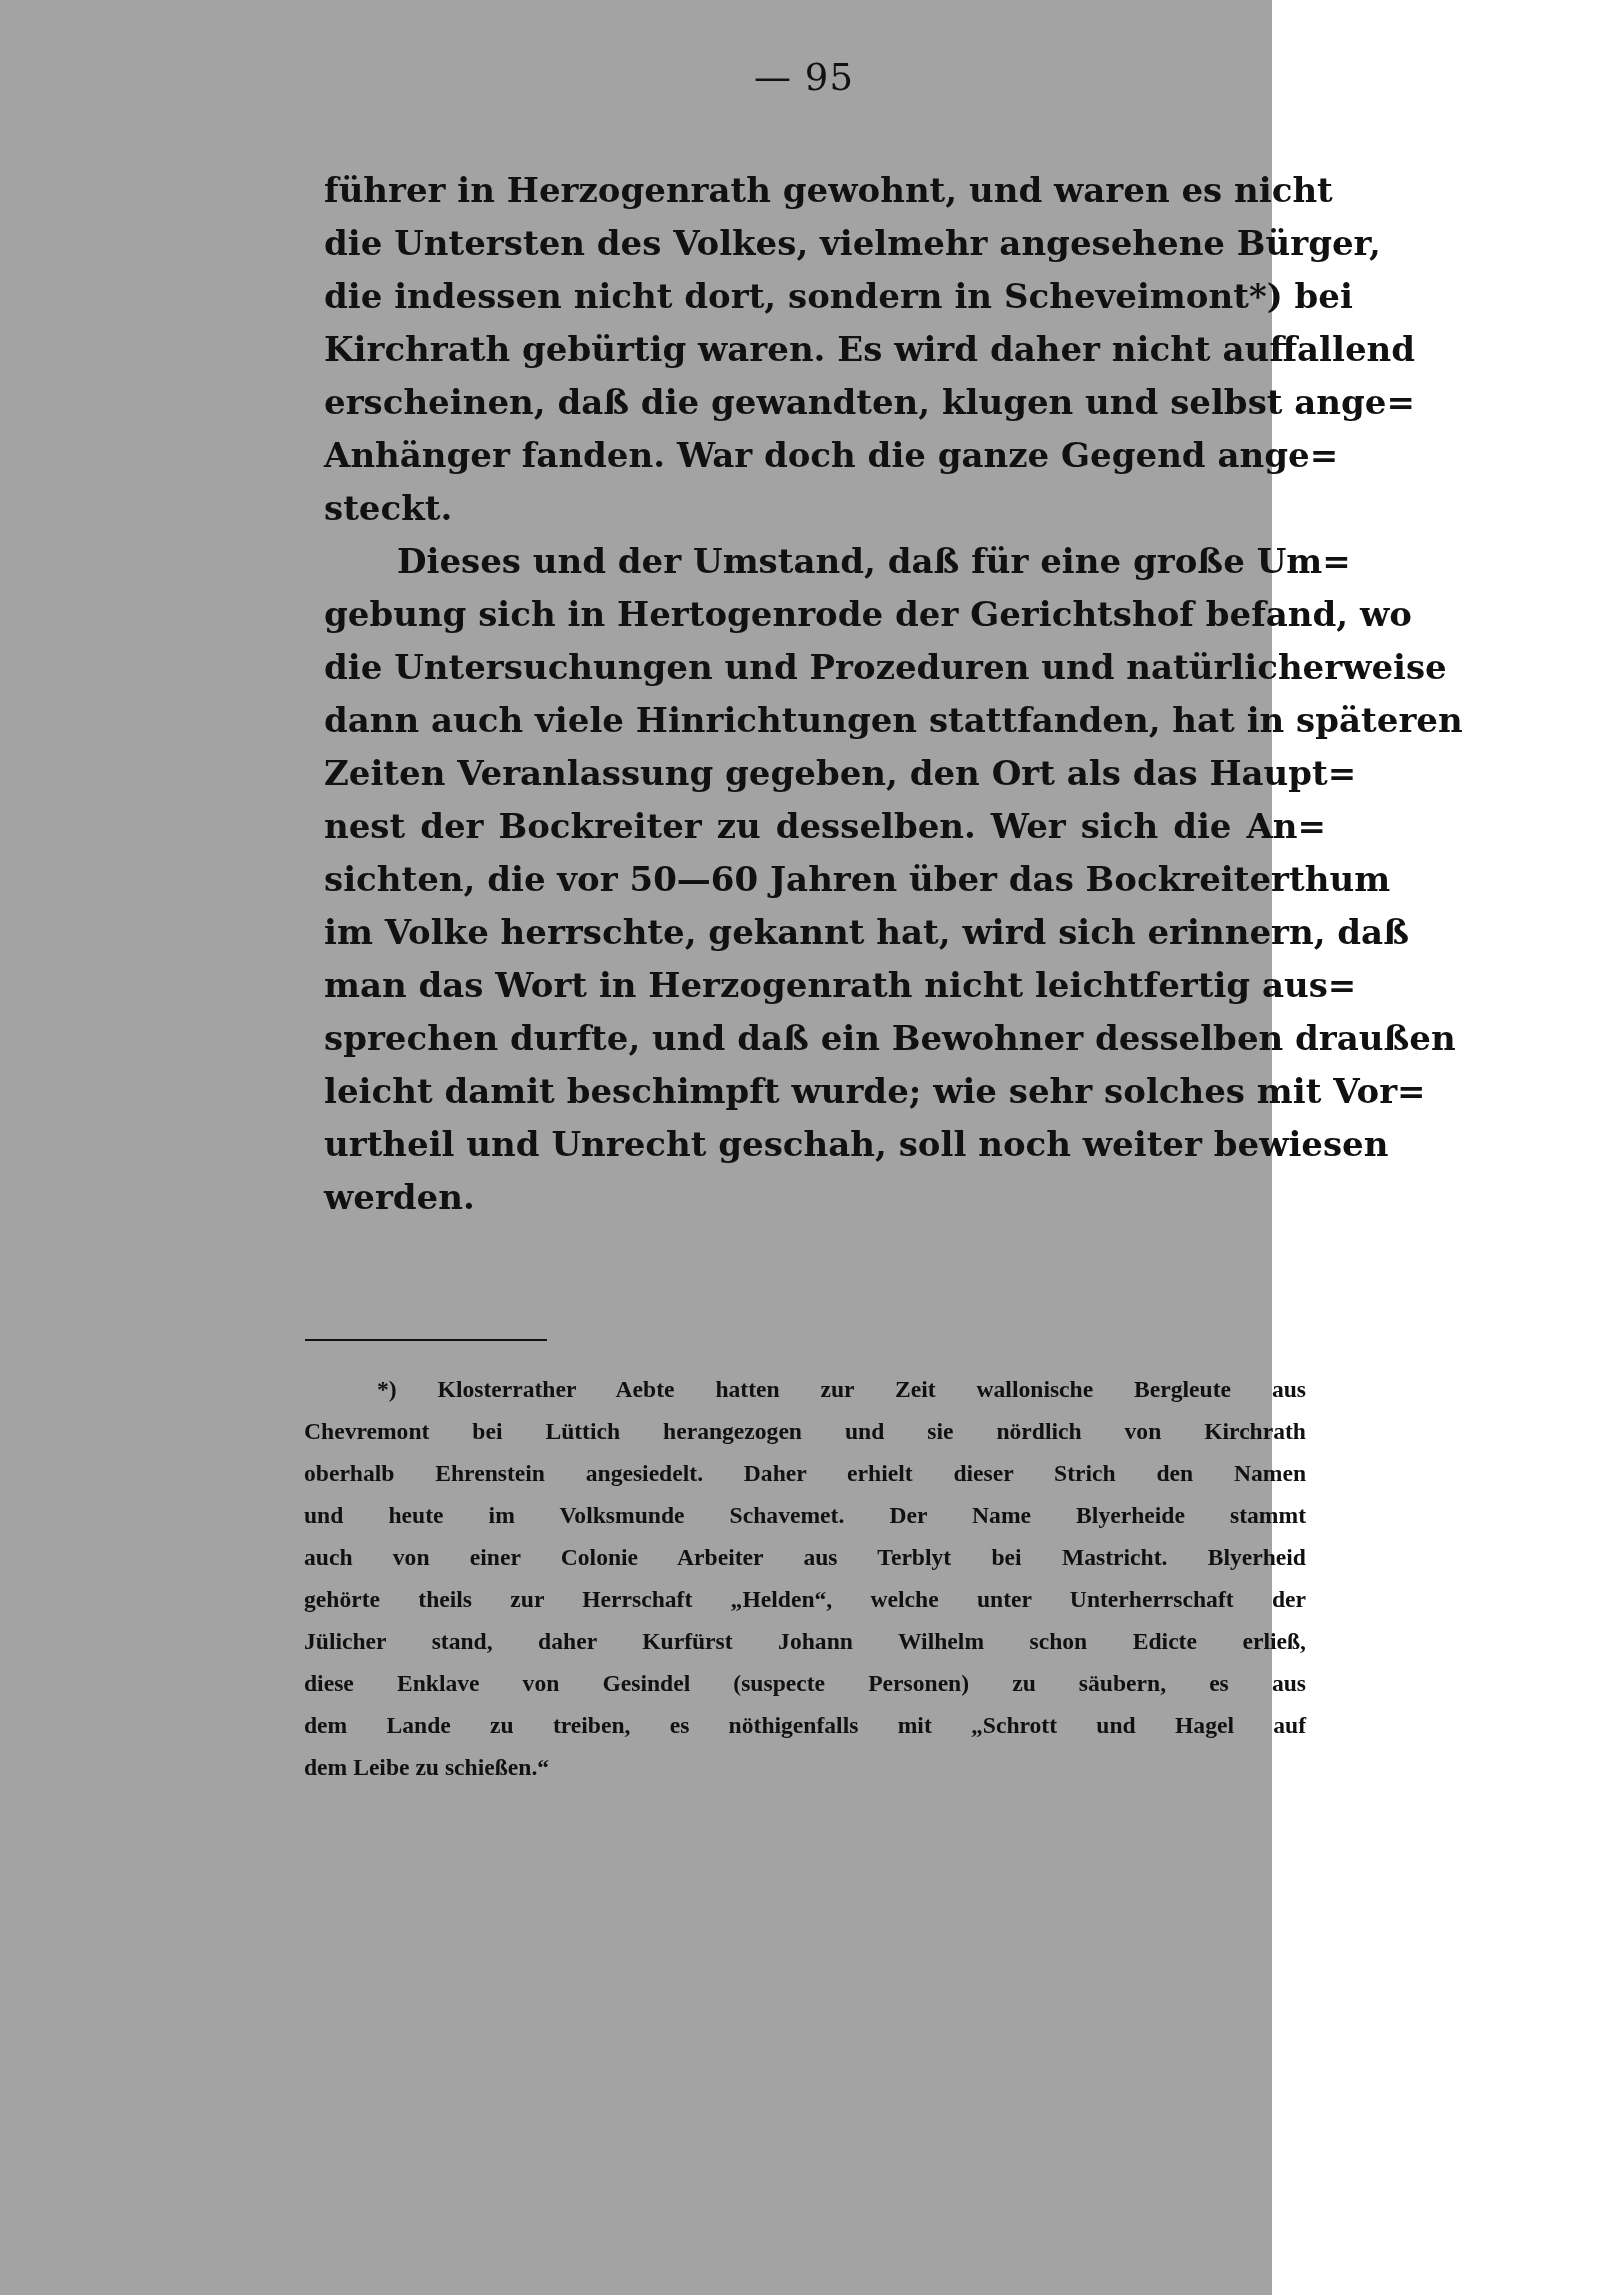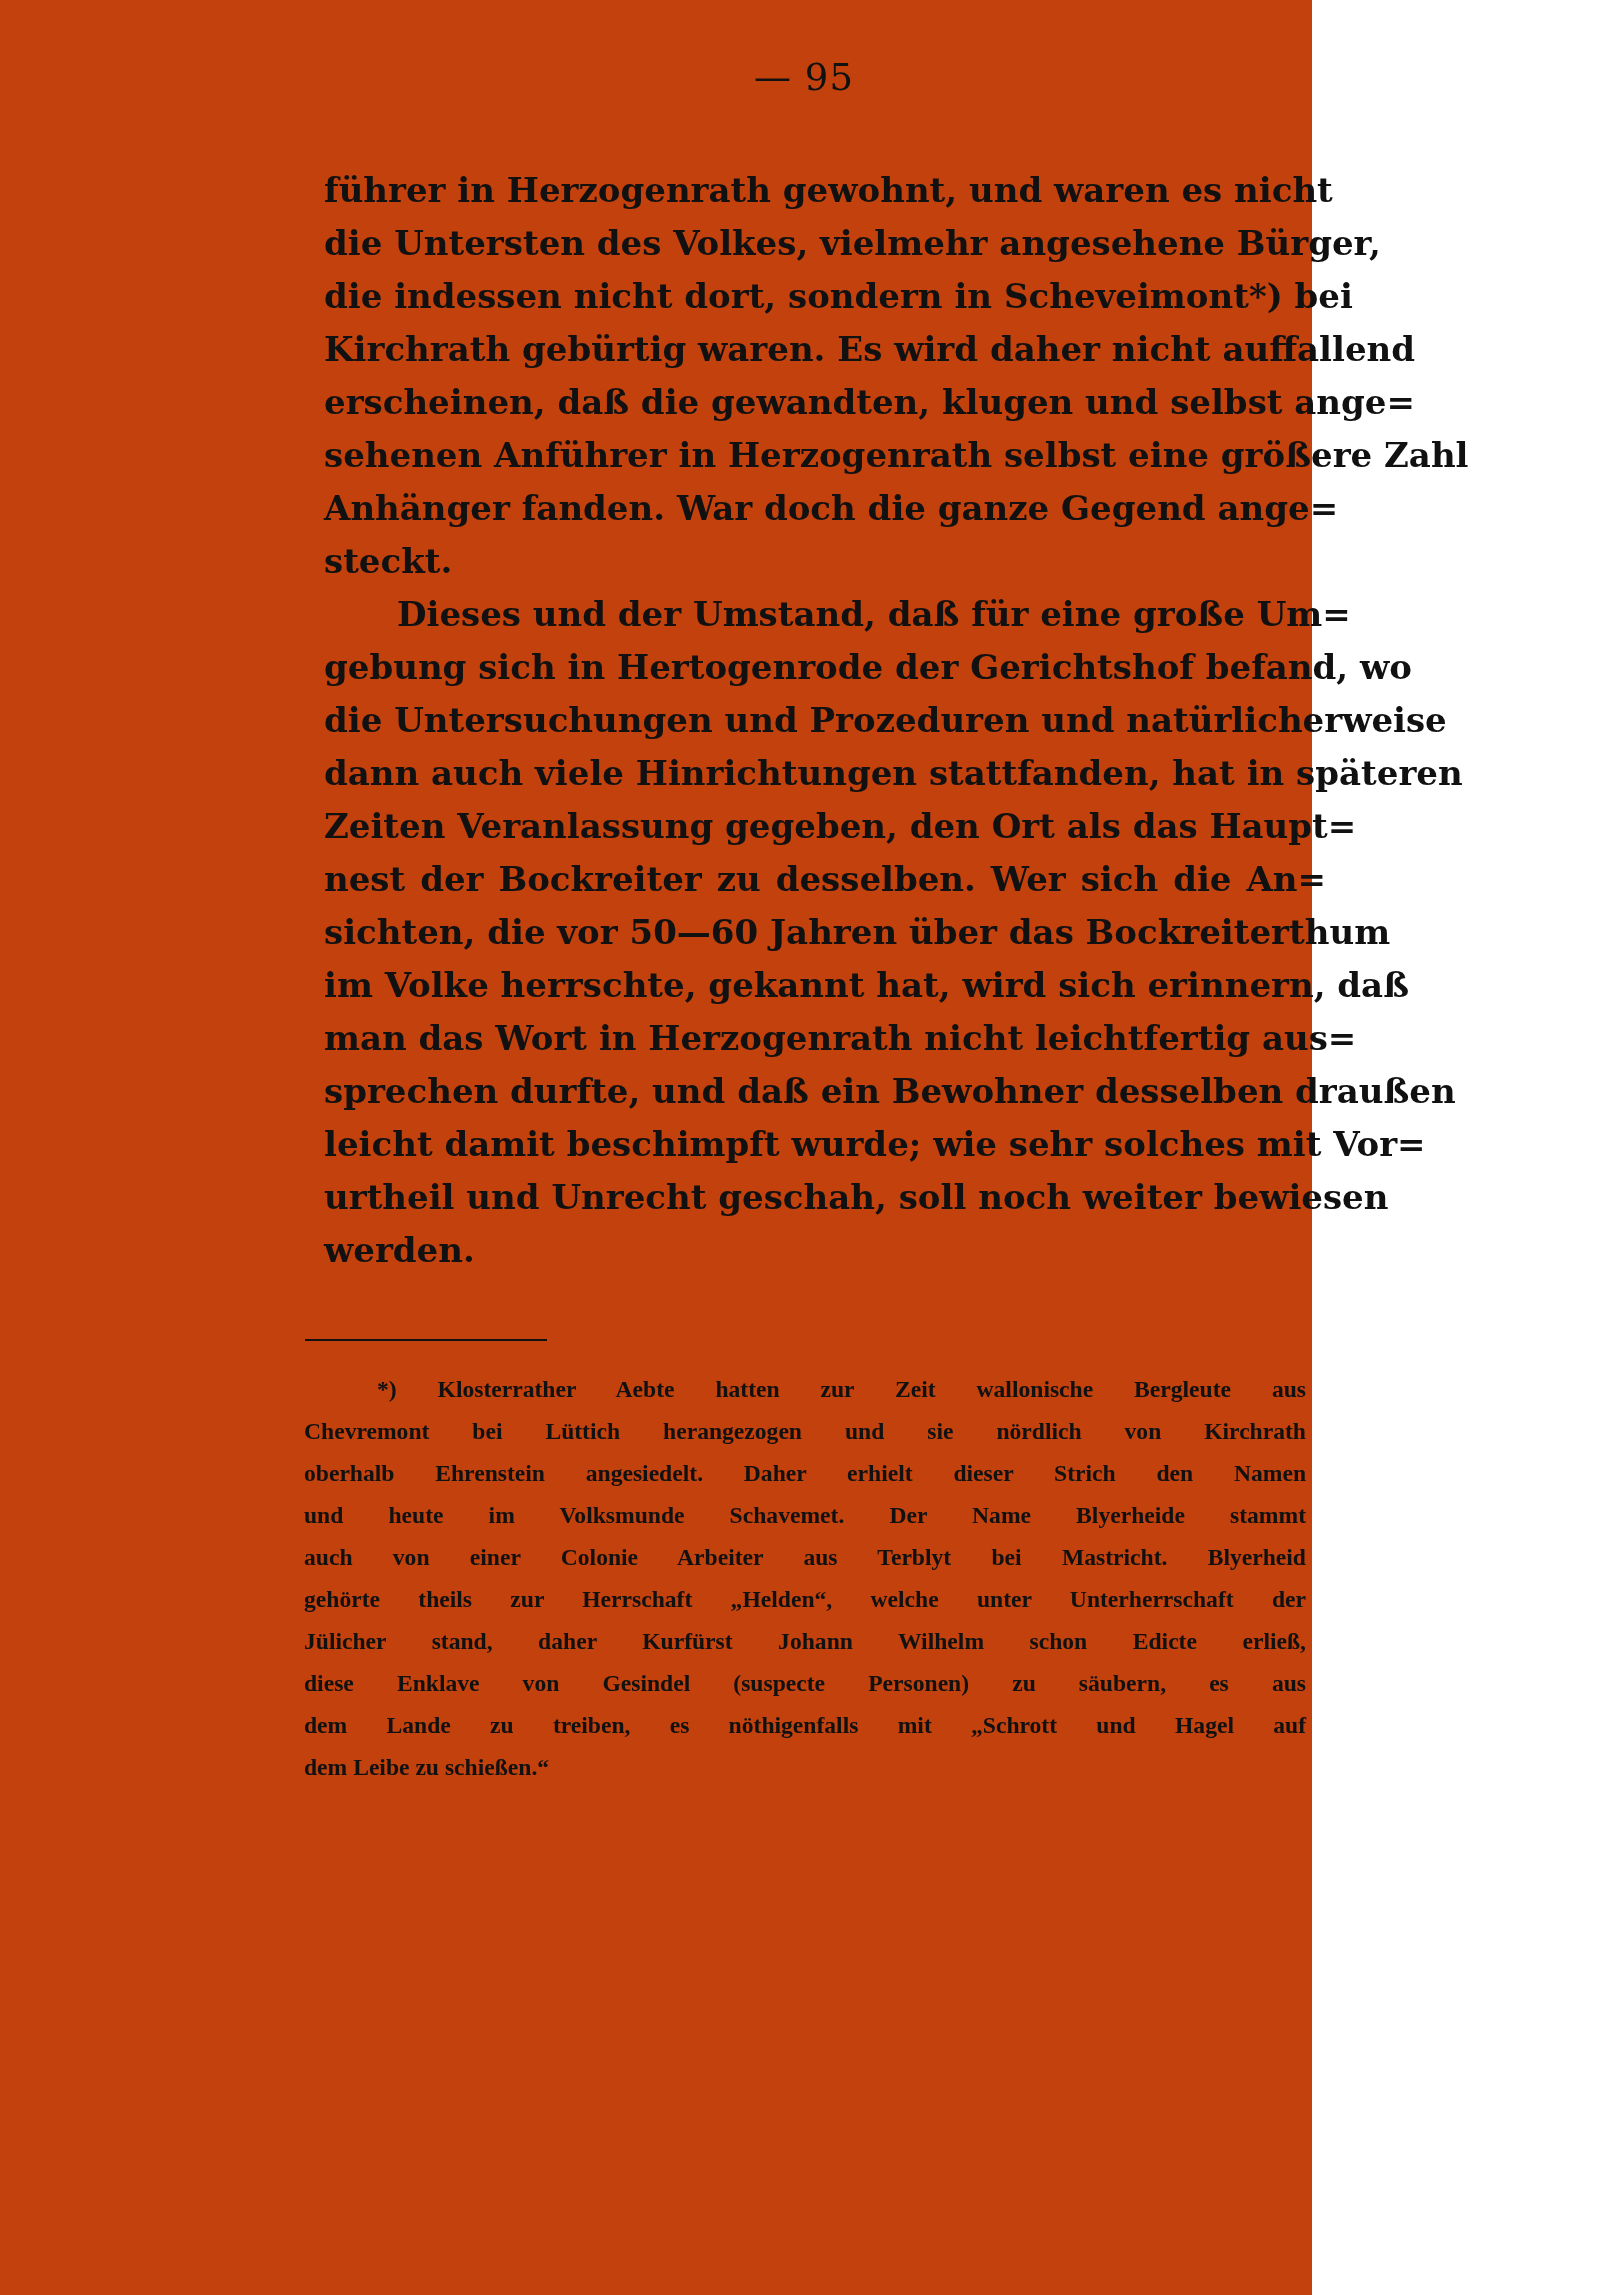--- a/index.html
+++ b/index.html
@@ -1,17 +1,17 @@
 <!DOCTYPE html>
 <html style="font-size:9px"><head>
 <meta charset="utf-8">
 <style>
   html, body { margin: 0; padding: 0; background: #ffffff; }
   body { width: 1608px; height: 2295px; position: relative; overflow: hidden; color: #111111; }
-  .page { position: absolute; left: 0; top: 0; width: 1272px; height: 2295px; background: #c2410c; padding-left: 40px; }
+  .page { position: absolute; left: 0; top: 0; width: 1272px; height: 2295px; background: #a3a3a3; }
   .page-number {
     position: absolute; top: 56px; left: 0; width: 1608px; text-align: center;
     font-family: "DejaVu Serif", serif; font-size: 37px; letter-spacing: 1.1px;
   }
   .body-text {
     position: absolute; left: 304px; top: 164px; width: 1002px;
     font-family: "DejaVu Serif", serif; font-size: 34px; line-height: 53px;
     font-weight: bold;
     margin-left: 20px;
   }
@@ -33,21 +33,20 @@
 
 <div class="page">
   <div class="page-number">— 95</div>
 
   <div class="body-text">
     <span class="line">führer in Herzogenrath gewohnt, und waren es nicht</span>
     <span class="line">die Untersten des Volkes, vielmehr angesehene Bürger,</span>
     <span class="line">die indessen nicht dort, sondern in Scheveimont*) bei</span>
     <span class="line">Kirchrath gebürtig waren. Es wird daher nicht auffallend</span>
     <span class="line">erscheinen, daß die gewandten, klugen und selbst ange=</span>
-    <span class="line">sehenen Anführer in Herzogenrath selbst eine größere Zahl</span>
     <span class="line">Anhänger fanden. War doch die ganze Gegend ange=</span>
     <span class="line last">steckt.</span>
     <span class="line indent">Dieses und der Umstand, daß für eine große Um=</span>
     <span class="line">gebung sich in Hertogenrode der Gerichtshof befand, wo</span>
     <span class="line">die Untersuchungen und Prozeduren und natürlicherweise</span>
     <span class="line">dann auch viele Hinrichtungen stattfanden, hat in späteren</span>
     <span class="line">Zeiten Veranlassung gegeben, den Ort als das Haupt=</span>
     <span class="line">nest der Bockreiter zu desselben. Wer sich die An=</span>
     <span class="line">sichten, die vor 50—60 Jahren über das Bockreiterthum</span>
     <span class="line">im Volke herrschte, gekannt hat, wird sich erinnern, daß</span>

